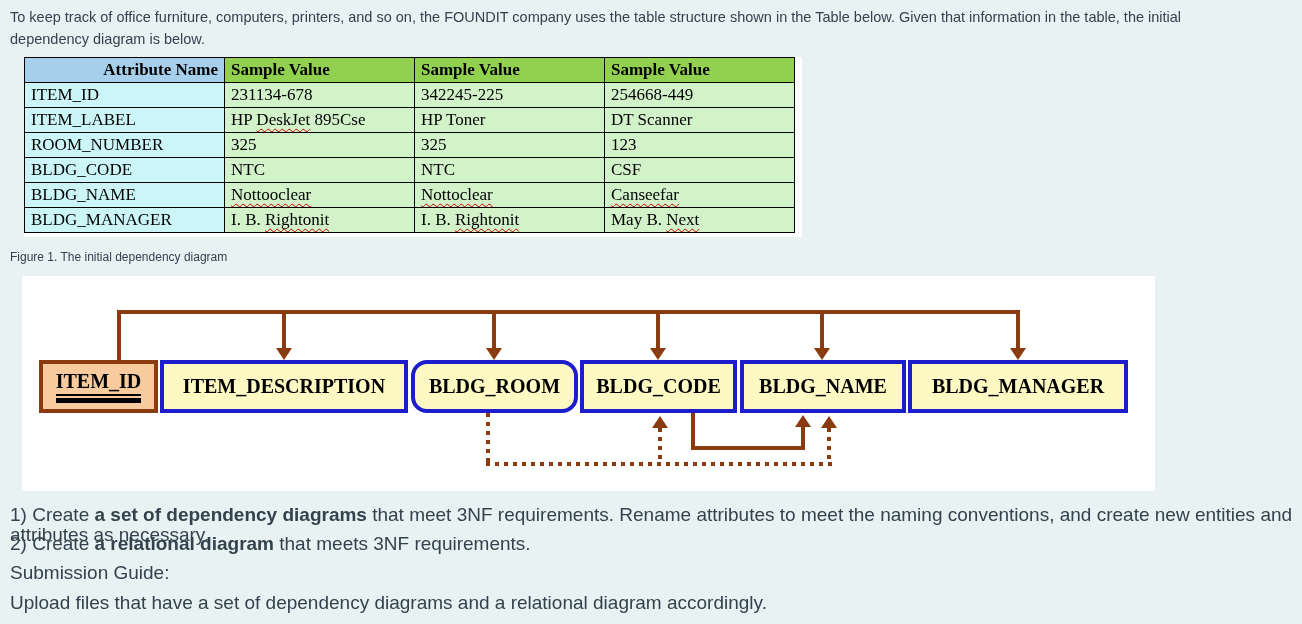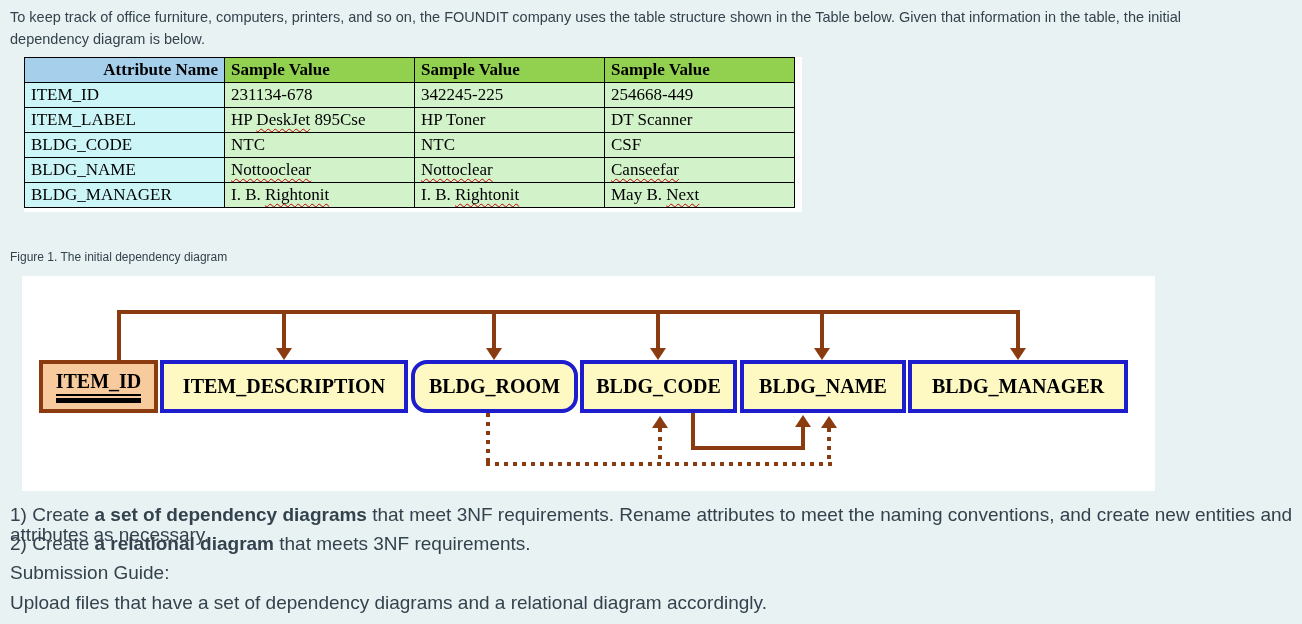--- a/index.html
+++ b/index.html
@@ -83,20 +83,26 @@
             <td class="val">342245-225</td>
             <td class="val">254668-449</td>
           </tr>
           <tr>
             <td class="attr">ITEM_LABEL</td>
             <td class="val">HP <span class="sq">DeskJet</span> 895Cse</td>
             <td class="val">HP Toner</td>
             <td class="val">DT Scanner</td>
           </tr>
           <tr>
+            <td class="attr">ROOM_NUMBER</td>
+            <td class="val">325</td>
+            <td class="val">325</td>
+            <td class="val">123</td>
+          </tr>
+          <tr>
             <td class="attr">BLDG_CODE</td>
             <td class="val">NTC</td>
             <td class="val">NTC</td>
             <td class="val">CSF</td>
           </tr>
           <tr>
             <td class="attr">BLDG_NAME</td>
             <td class="val"><span class="sq">Nottooclear</span></td>
             <td class="val"><span class="sq">Nottoclear</span></td>
             <td class="val"><span class="sq">Canseefar</span></td>

